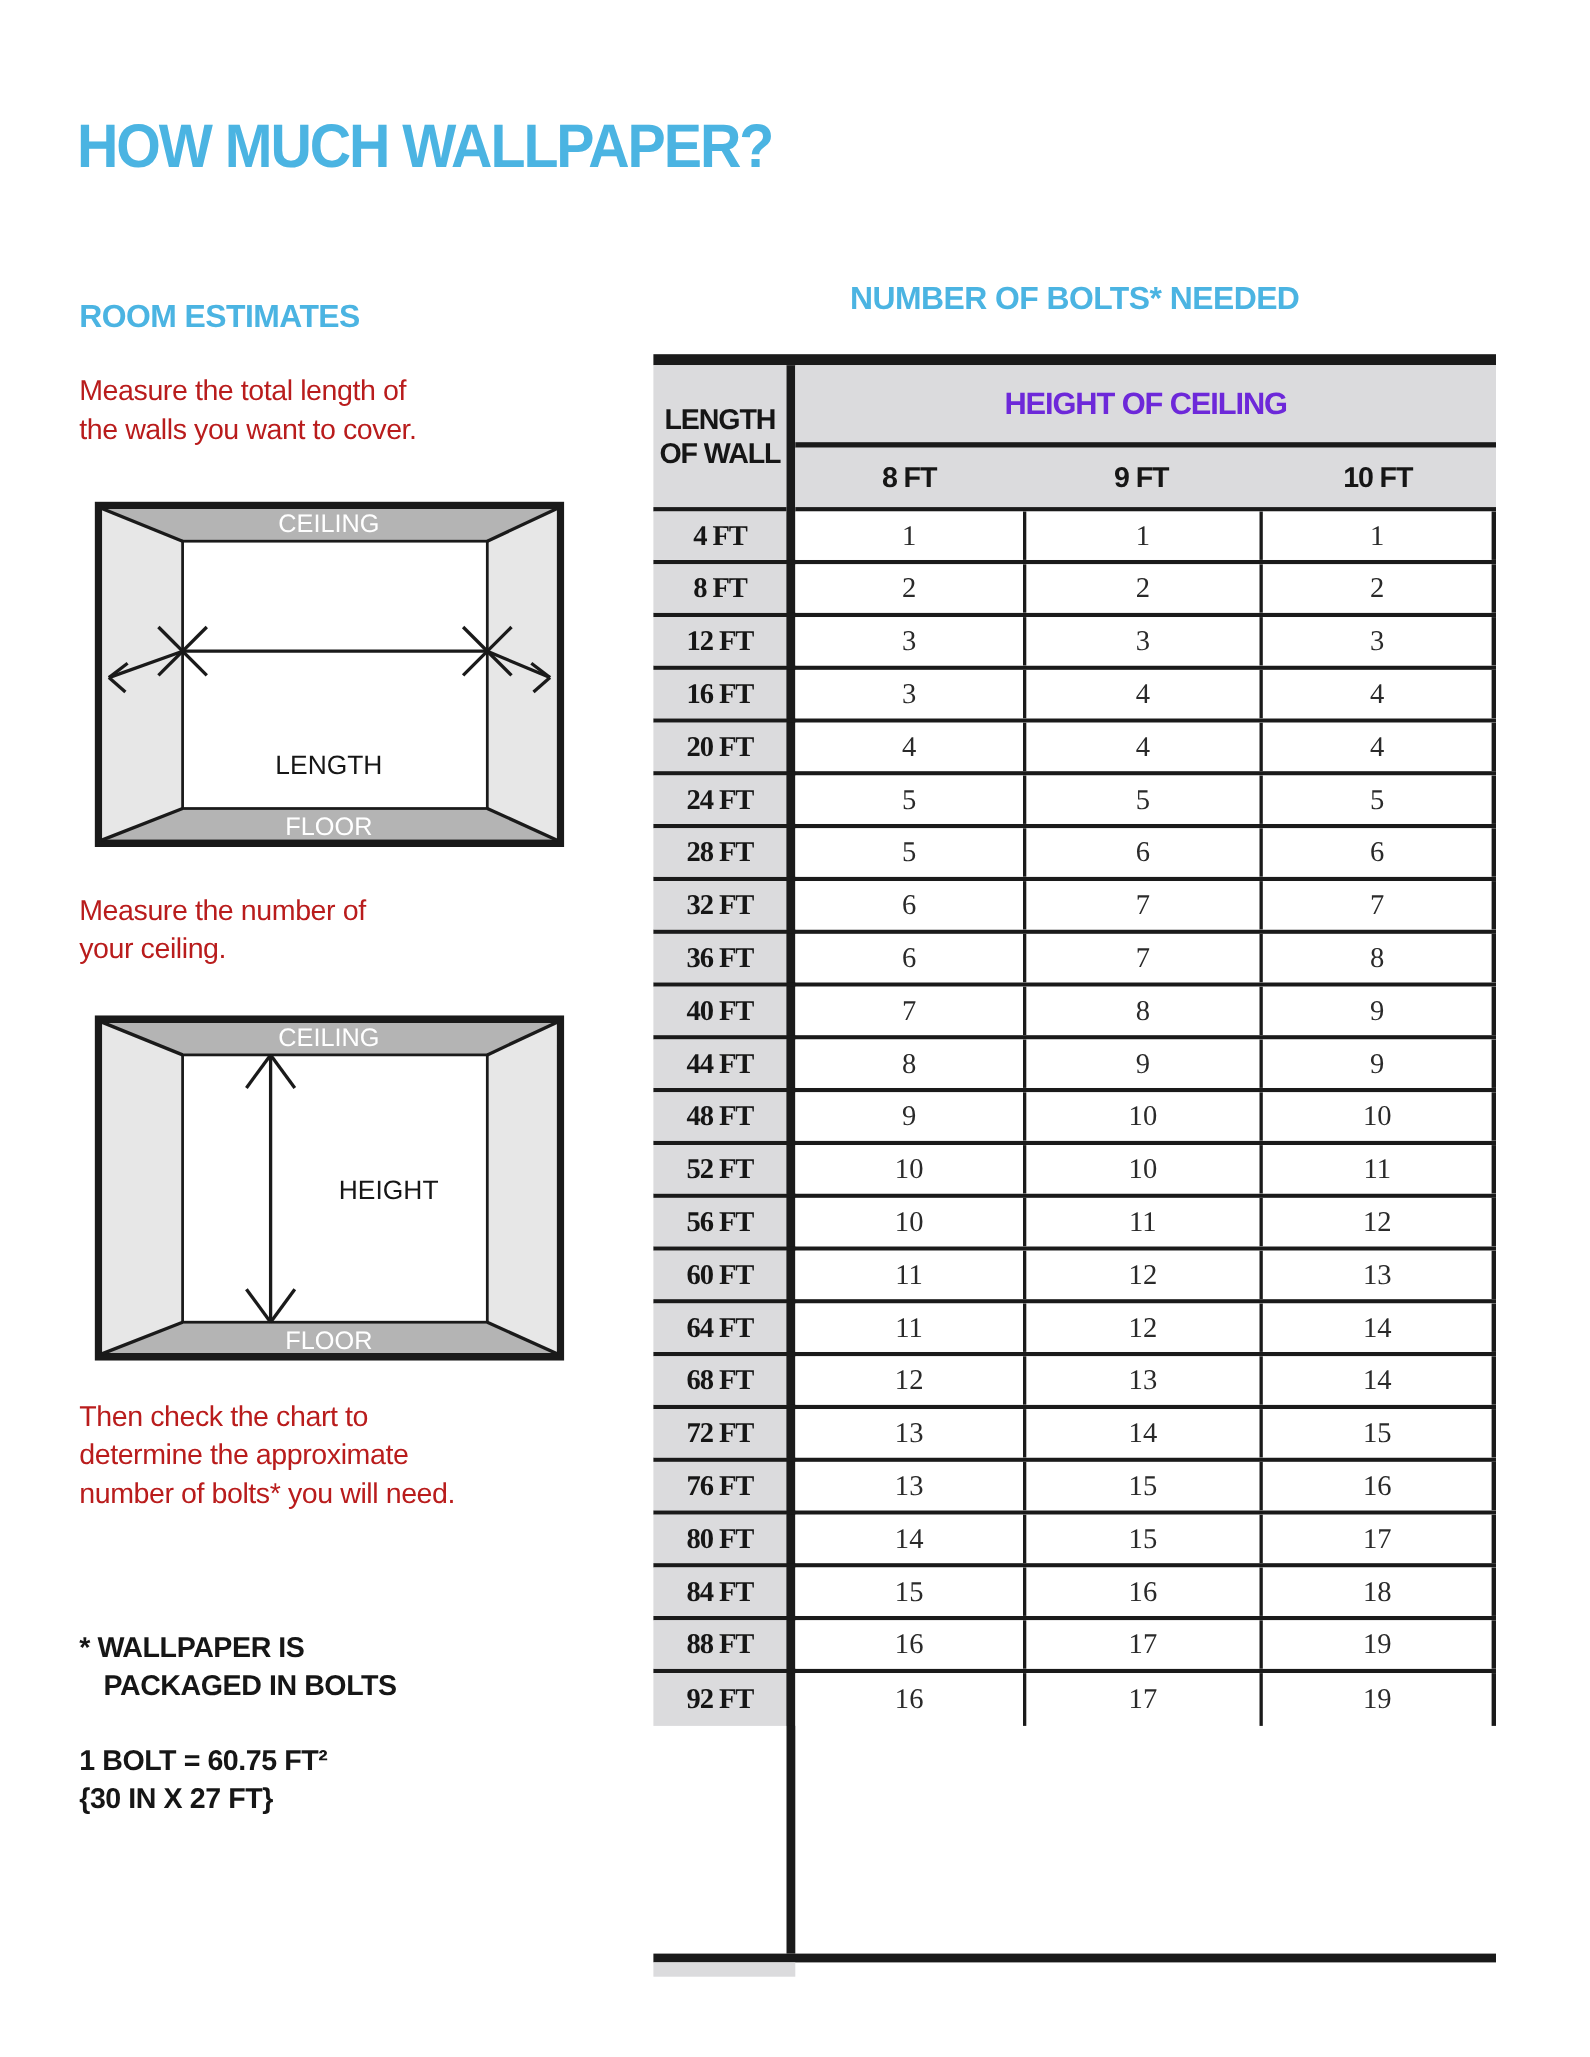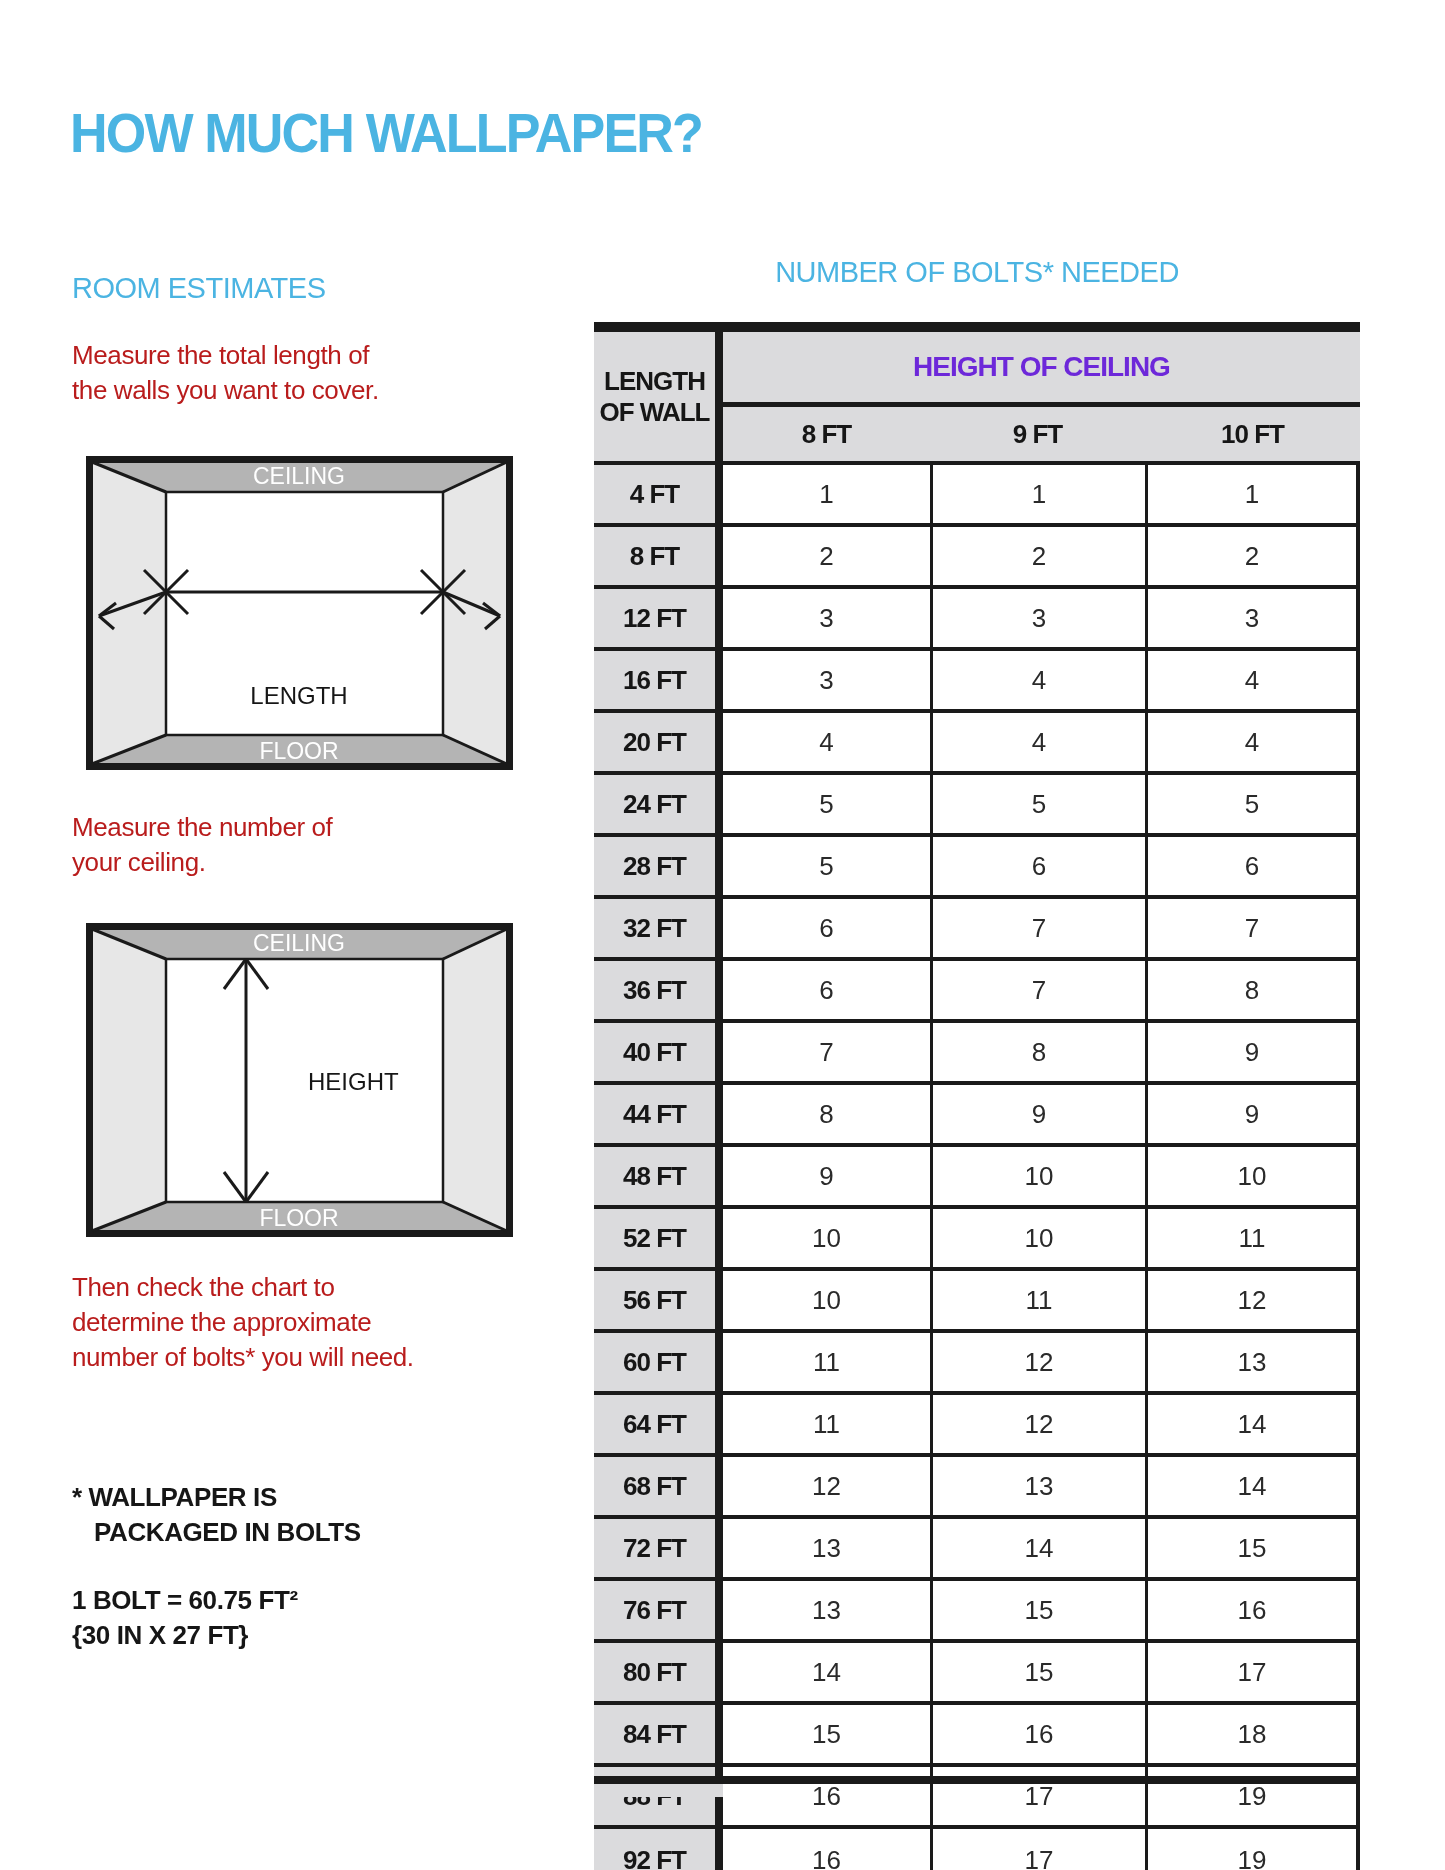--- a/index.html
+++ b/index.html
@@ -3,21 +3,21 @@
 <meta charset="utf-8">
 <style>
   html,body{margin:0;padding:0;background:#ffffff;}
   #page{position:relative;width:1445px;height:1870px;background:#ffffff;overflow:hidden;
         font-family:"Liberation Sans", sans-serif;color:#1f1f1f;}
   .abs{position:absolute;}
 
   
   #page-title{left:70px;top:62px;font-size:56px;font-weight:bold;color:#4bb4e2;
     letter-spacing:-2px;white-space:nowrap;transform:scaleX(0.93);transform-origin:left top;}
-  .section-heading{font-size:29px;font-weight:normal;color:#4bb4e2;letter-spacing:-0.5px;white-space:nowrap;}
+  .section-heading{font-size:29px;font-weight:bold;color:#4bb4e2;letter-spacing:-0.5px;white-space:nowrap;}
   #room-estimates-heading{left:72px;top:272px;}
   #table-heading{left:594px;top:256px;width:766px;text-align:center;}
 
   
   .para{font-size:26px;line-height:35px;letter-spacing:-0.4px;color:#b91c1c;}
   .para span{display:block;white-space:nowrap;}
   #para1{left:72px;top:338px;}
   #para2{left:72px;top:810px;}
   #para3{left:72px;top:1270px;}
   .note{font-size:26px;line-height:35px;font-weight:bold;letter-spacing:-0.4px;color:#161616;}
@@ -43,22 +43,22 @@
   #bolt-table .group-header{position:absolute;left:129px;top:10px;width:637px;height:75px;
      background:#dbdbdd;box-sizing:border-box;border-bottom:5px solid #1a1a1a;
      display:flex;align-items:center;justify-content:center;
      font-weight:bold;font-size:28px;letter-spacing:-1px;color:#6d28d9;}
   #bolt-table .subhead{position:absolute;left:129px;top:85px;width:637px;height:58px;
      background:#dbdbdd;box-sizing:border-box;border-bottom:4px solid #1a1a1a;
      display:grid;grid-template-columns:207px 215px 215px;}
   #bolt-table .subhead div{display:flex;align-items:center;justify-content:center;
      font-weight:bold;font-size:26px;letter-spacing:-1px;color:#161616;}
   #rows{position:absolute;left:0;top:143px;width:766px;}
-  .trow{display:grid;grid-template-columns:121px 8px 207px 215px 215px;height:62px;
-     box-sizing:border-box;border-bottom:4px solid #1a1a1a;}
+  .trow{display:grid;grid-template-columns:121px 8px 207px 215px 215px;height:48px;
+     box-sizing:border-box;border-bottom:4px solid #1a1a1a;font-family:Liberation Serif, serif;}
   .trow:last-of-type{border-bottom:none;}
   .trow .cell{display:flex;align-items:center;justify-content:center;box-sizing:border-box;font-size:26px;}
   .trow .label{background:#dbdbdd;font-weight:bold;letter-spacing:-1px;color:#161616;}
   .trow .dv{background:#1a1a1a;}
   .trow .num{background:#ffffff;color:#2a2a2a;}
   .trow .c9,.trow .c10{border-left:3px solid #1a1a1a;}
   .trow .c10{border-right:4px solid #1a1a1a;}
   #bolt-table .bottombar{position:absolute;left:0;top:1454px;width:766px;height:8px;background:#1a1a1a;}
   #bolt-table .bottom-tab{position:absolute;left:0;top:1462px;width:129px;height:13px;background:#dbdbdd;}
 </style>

